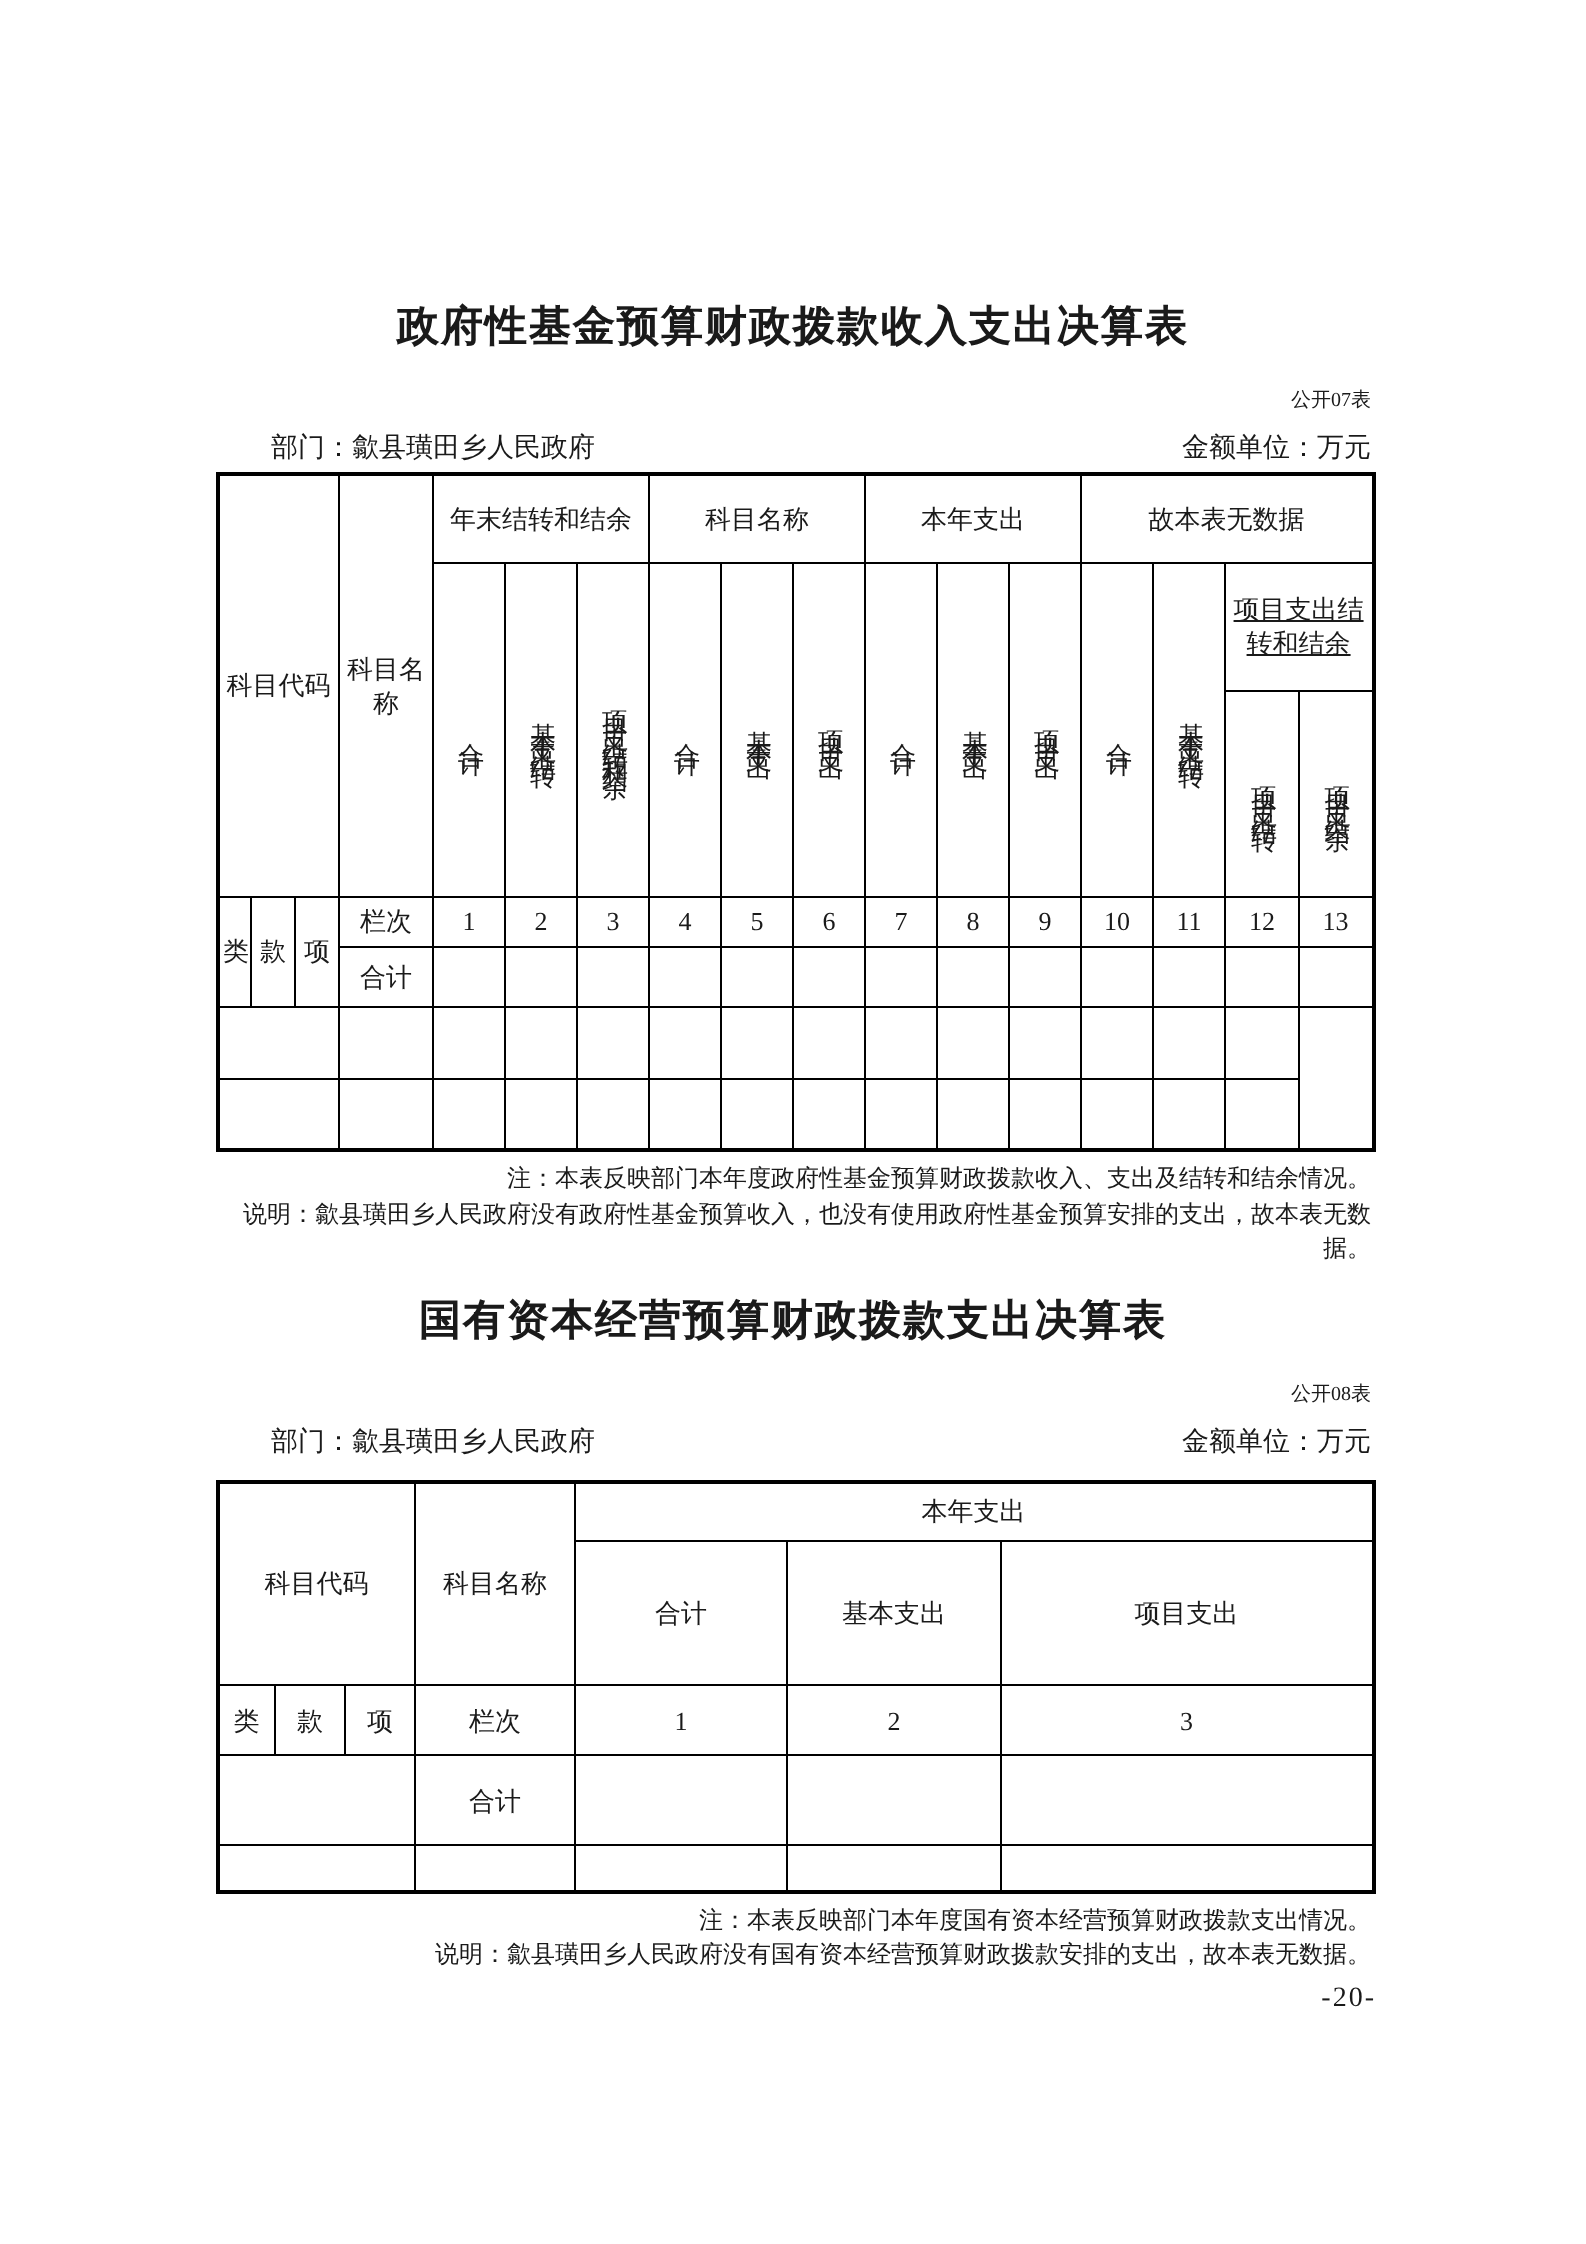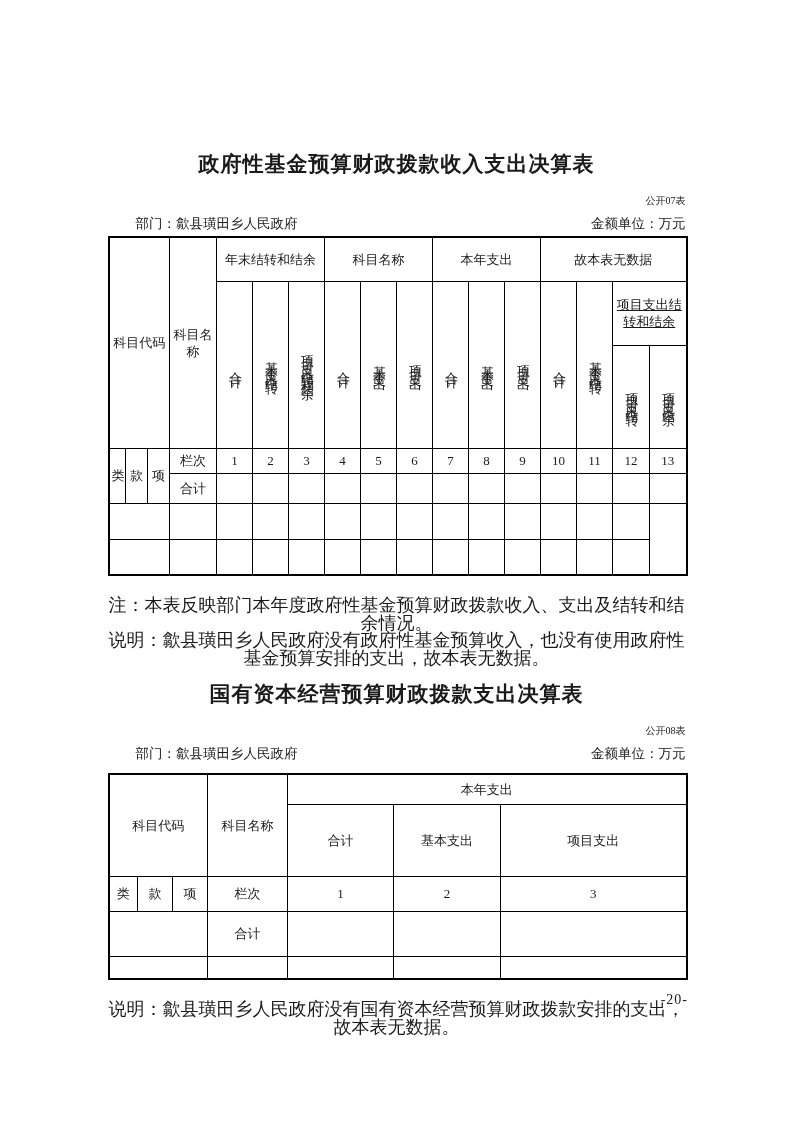--- a/index.html
+++ b/index.html
@@ -62,21 +62,21 @@
   tr.t1-dr td { height:36px; }
 
   
   table.t2 { margin-top:11px; }
   tr.t2-h1 td { height:30px; }
   tr.t2-h2 td { height:72px; }
   tr.t2-h3 td { height:35px; }
   tr.t2-h4 td { height:45px; }
   tr.t2-dr td { height:23px; }
 
-  .notes { margin-top:21px; font-size:18px; line-height:17.5px; text-align:center; }
+  .notes { margin-top:5px; font-size:12px; line-height:17.5px; text-align:right; }
   .notes p { margin:0; }
 
   .title-2 { margin-top:13px; }
 
   .page-number {
     position:absolute;
     top:992px; right:105px;
     font-size:14px;
     letter-spacing:1px;
   }
@@ -264,19 +264,20 @@
         <td colspan="3"></td>
         <td></td>
         <td></td>
         <td></td>
         <td></td>
       </tr>
     </tbody>
       </table>
 
     <div class="notes">
+      <p>注：本表反映部门本年度国有资本经营预算财政拨款支出情况。</p>
       <p>说明：歙县璜田乡人民政府没有国有资本经营预算财政拨款安排的支出，故本表无数据。</p>
     </div>
 
   </div>
 
   <div class="page-number">-20-</div>
 </div>
 
 </body></html>

